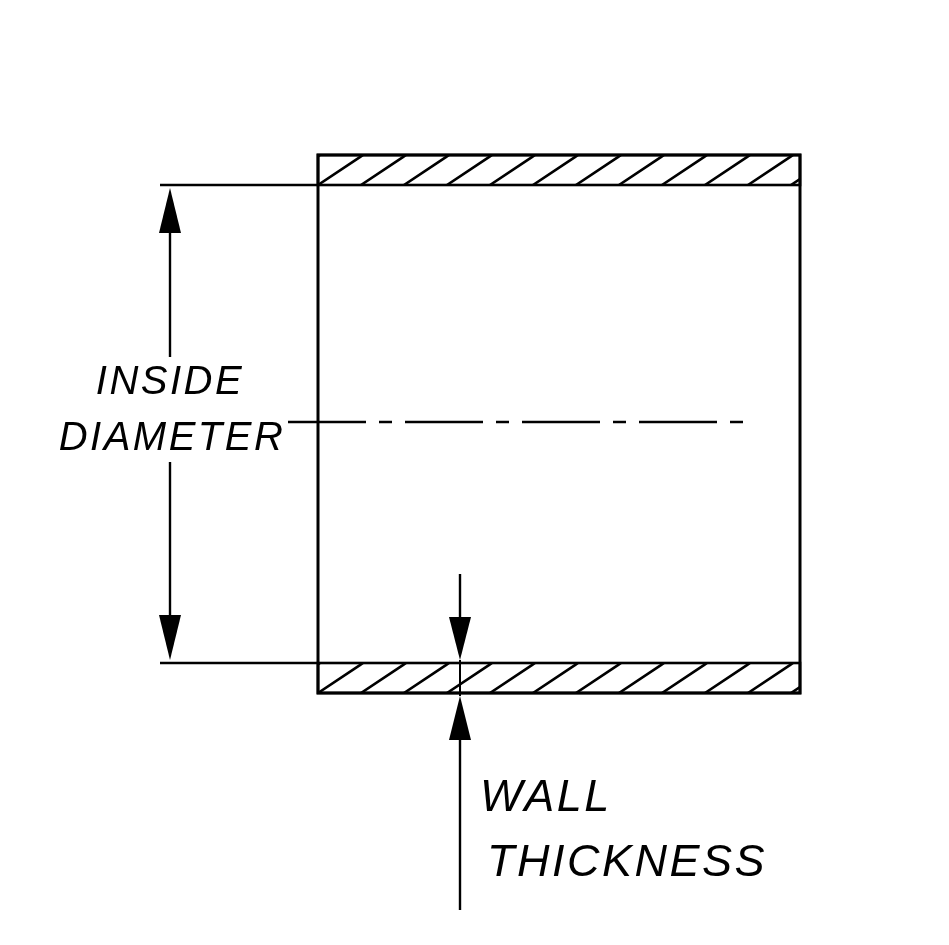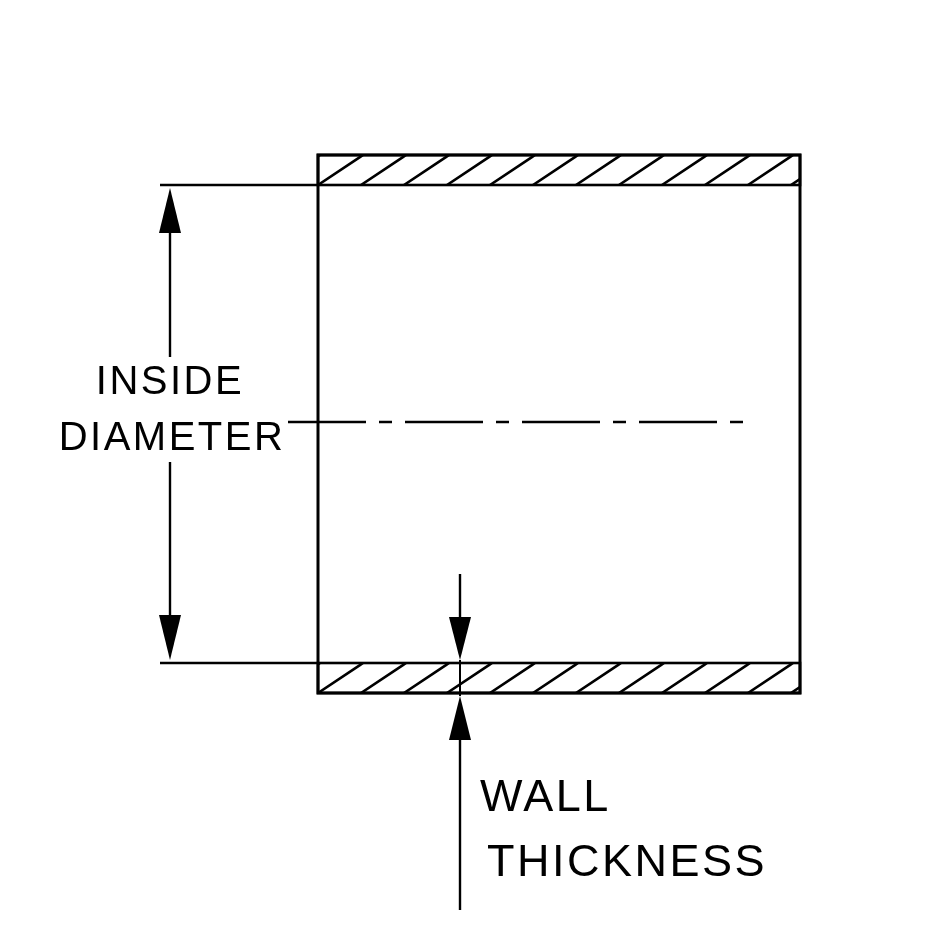--- a/index.html
+++ b/index.html
@@ -6,20 +6,21 @@
     margin: 0;
     padding: 0;
     background: #ffffff;
   }
   .canvas {
     position: relative;
     width: 949px;
     height: 945px;
     background: #ffffff;
     overflow: hidden;
+    font-style: italic;
   }
   svg { display: block; }
   .stroke {
     stroke: #000000;
     fill: none;
   }
   .fill-black { fill: #000000; stroke: none; }
   .dim-text {
     font-family: "Liberation Sans", sans-serif;
     fill: #000000;

